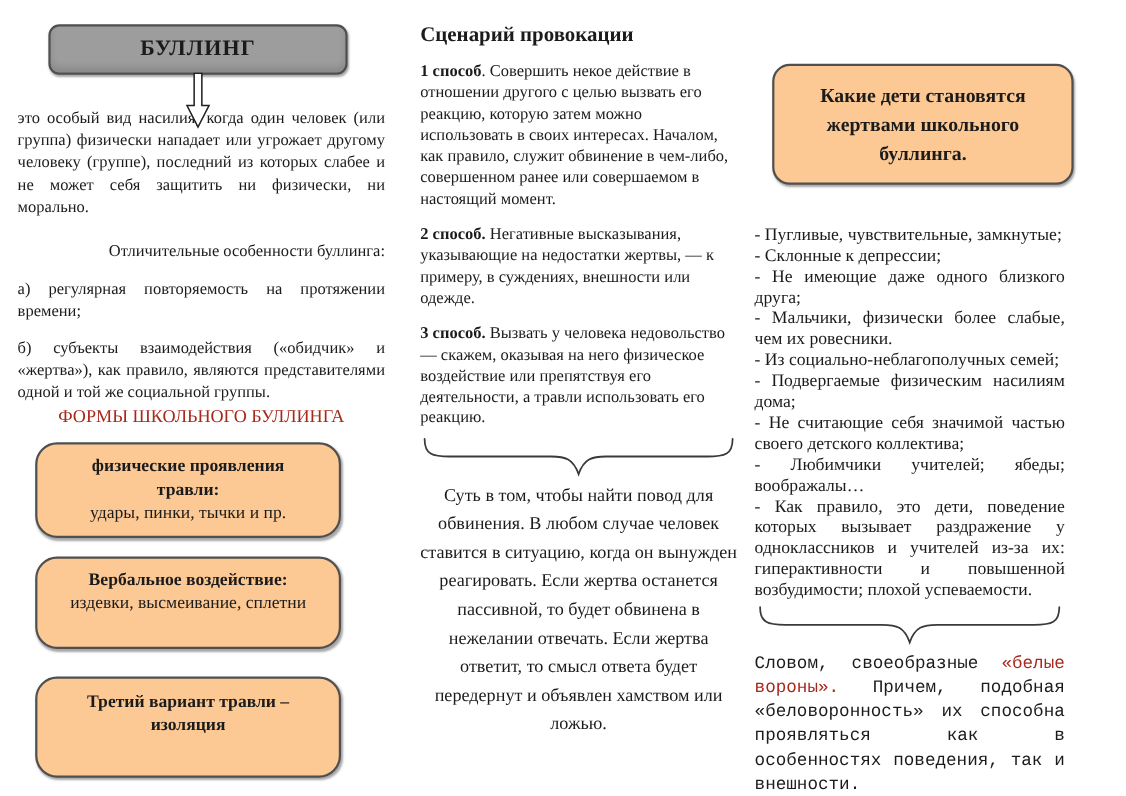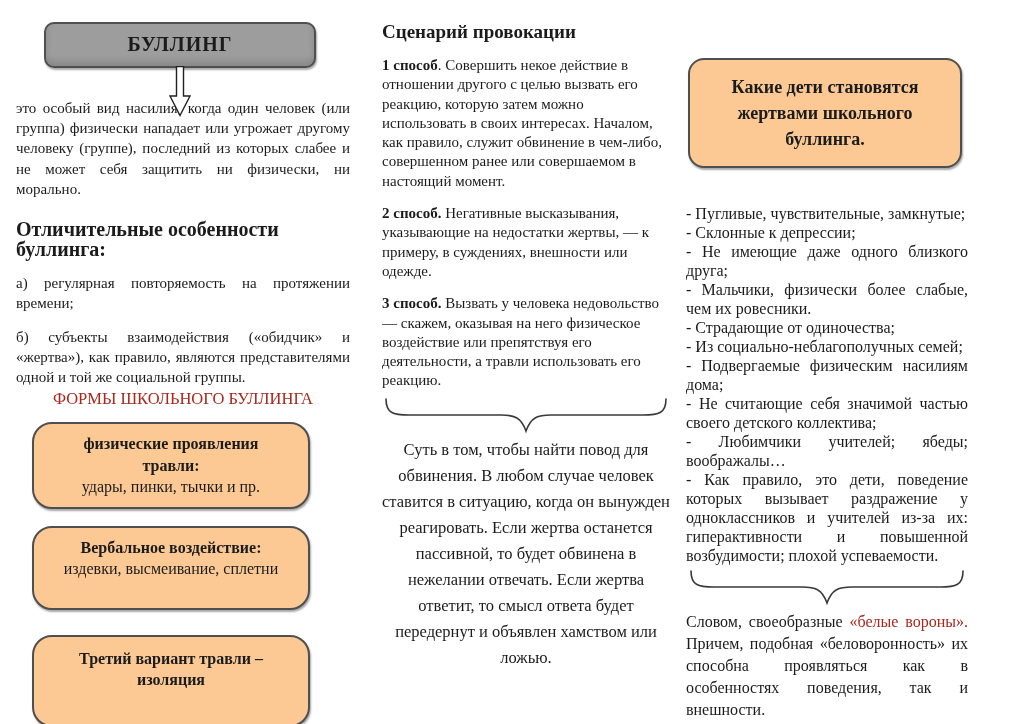--- a/index.html
+++ b/index.html
@@ -29,21 +29,21 @@
     background:var(--graybox);
     border:2px solid var(--boxborder);
     border-radius:10px;
     text-align:center;
     padding:9px 4px 10px;
     font-weight:bold;font-size:20px;letter-spacing:1px;
     box-shadow:1px 2px 2px rgba(0,0,0,0.35), inset 0 -5px 6px rgba(0,0,0,0.12);
   }
   .down-arrow{position:absolute;left:151px;top:44px;z-index:2;}
   .intro{margin-top:30px;text-align:justify;font-size:15px;line-height:20.2px;}
-  .features-heading{margin-top:6px;text-align:left;font-weight:bold;font-size:20px;line-height:20px;padding-top:14px;}
+  .features-heading{margin-top:6px;text-align:right;font-weight:normal;font-size:15px;line-height:20px;padding-top:14px;}
   .feature{margin-top:9px;text-align:justify;font-size:15px;line-height:20px;padding-top:5px;}
   .forms-heading{margin-top:1px;text-align:center;font-weight:normal;font-size:16.5px;color:var(--red);line-height:22px;}
   .peach-box{
     width:278px;margin:12px 0 0 16px;
     background:var(--peach);
     border:2px solid var(--boxborder);
     border-radius:20px;
     text-align:center;
     font-size:16px;line-height:21.5px;
     padding:9px 8px;
@@ -56,33 +56,33 @@
   
   .m-title{text-align:left;font-weight:bold;font-size:19px;line-height:24px;}
   .method{margin-top:12px;font-size:15px;line-height:19.3px;text-align:left;}
   .method + .method{margin-top:13px;}
   .lead{font-weight:bold;}
   .brace-wrap{display:block;margin-top:5px;text-align:center;}
   .m-summary{margin-top:3px;text-align:center;font-size:16.5px;line-height:26px;}
 
   
   .r-box{
-    width:274px;margin-left:2px;
+    width:274px;margin-left:16px;
     background:var(--peach);
     border:2px solid var(--boxborder);
     border-radius:16px;
     text-align:center;font-weight:bold;
     font-size:18px;line-height:26px;
     padding:14px 26px;
     box-shadow:1px 2px 2px rgba(0,0,0,0.35);
   }
   .r-list{margin-top:36px;font-size:16px;line-height:19px;}
   .r-item{text-align:justify;}
   .r-brace{margin-top:3px;}
-  .r-conclusion{margin-top:5px;font-size:16px;line-height:22px;text-align:justify;}
+  .r-conclusion{margin-top:5px;font-size:16px;line-height:22px;text-align:justify;font-family:Liberation Mono, monospace;}
   .red-text{color:var(--red);}
   svg{display:block;}
   .brace-svg{margin:0 auto;}
 </style>
 </head>
 <body>
 
 <div class="col" id="col-left">
   <div class="gray-box">
     <span>БУЛЛИНГ</span>
@@ -139,21 +139,20 @@
 <div class="col" id="col-right">
   <div class="r-box">
     <span>Какие дети становятся жертвами школьного буллинга.</span>
   </div>
 
   <div class="r-list">
     <div class="r-item">- Пугливые, чувствительные, замкнутые;</div>
     <div class="r-item">- Склонные к депрессии;</div>
     <div class="r-item">- Не имеющие даже одного близкого друга;</div>
     <div class="r-item">- Мальчики, физически более слабые, чем их ровесники.</div>
-    <div class="r-item">- Страдающие от одиночества;</div>
     <div class="r-item">- Из социально-неблагополучных семей;</div>
     <div class="r-item">- Подвергаемые физическим насилиям дома;</div>
     <div class="r-item">- Не считающие себя значимой частью своего детского коллектива;</div>
     <div class="r-item">- Любимчики учителей; ябеды; воображалы…</div>
     <div class="r-item">- Как правило, это дети, поведение которых вызывает раздражение у одноклассников и учителей из-за их: гиперактивности и повышенной возбудимости; плохой успеваемости.</div>
   </div>
 
   <span class="brace-wrap r-brace">
     <svg class="brace-svg" width="278" height="38" viewBox="0 0 278 38">
       <path d="M 3 3 C 3 17 10 19 26 19 L 114 19 C 127 19 134 21 139 35 C 144 21 151 19 164 19 L 252 19 C 268 19 275 17 275 3" fill="none" stroke="#3a3a3a" stroke-width="1.6" stroke-linecap="round"></path>

